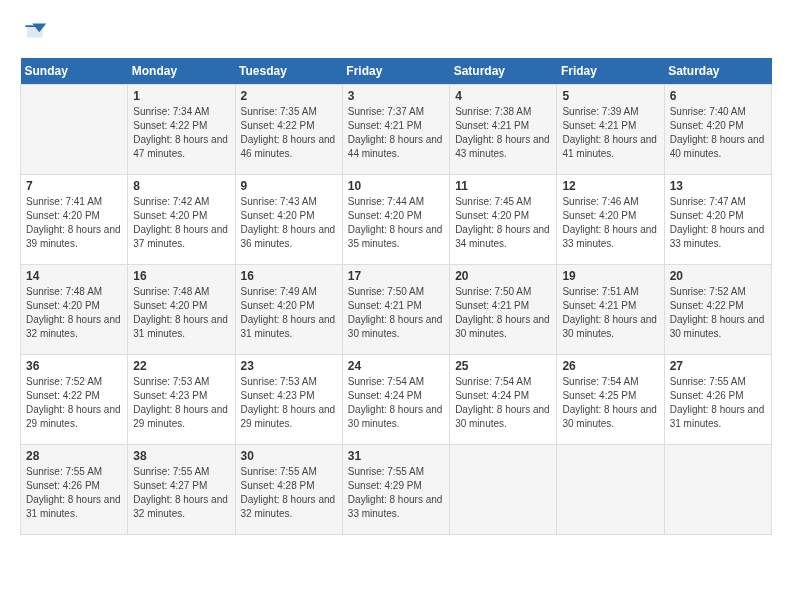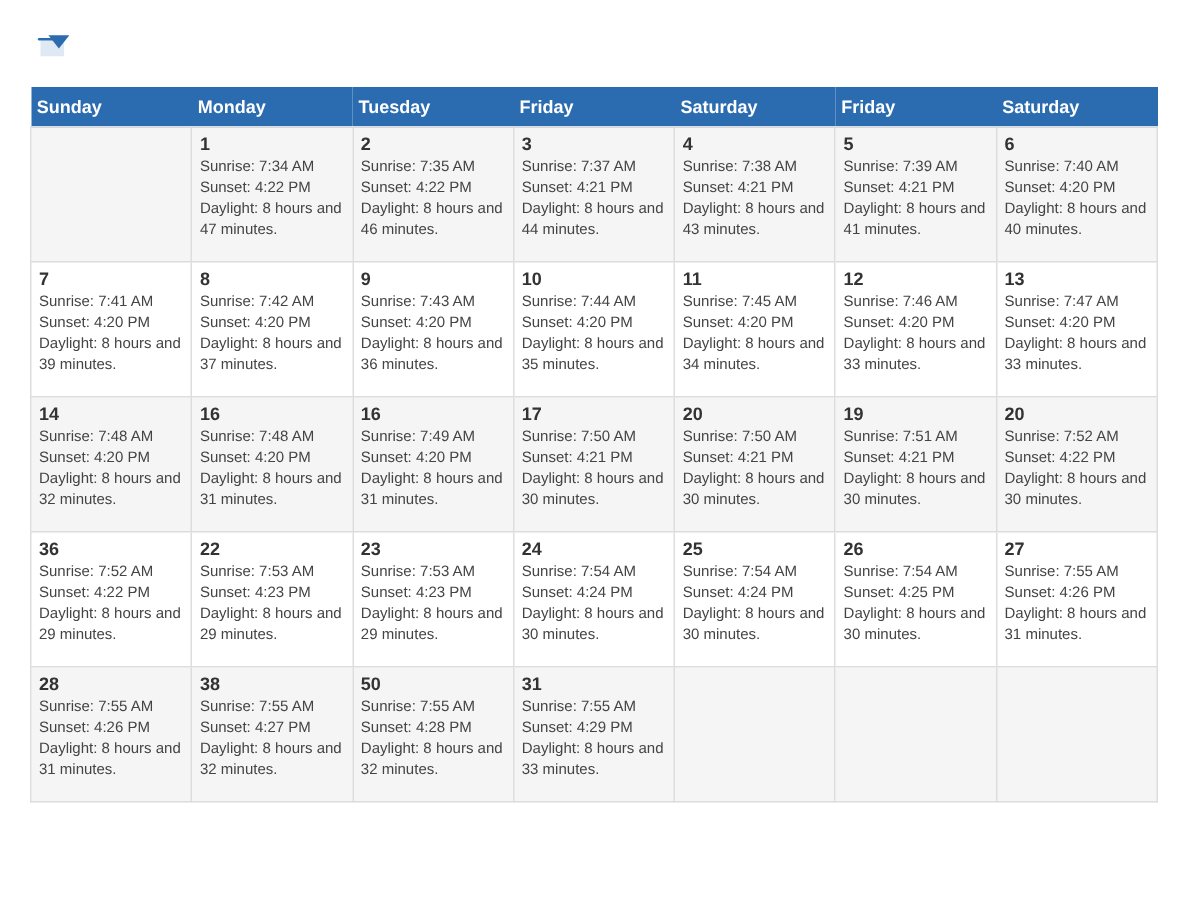--- a/index.html
+++ b/index.html
@@ -241,21 +241,21 @@
       <tr>
         <td>
           <span class="day-num">28</span>
           <div class="day-info">Sunrise: 7:55 AM<br>Sunset: 4:26 PM<br>Daylight: 8 hours and 31 minutes.</div>
         </td>
         <td>
           <span class="day-num">38</span>
           <div class="day-info">Sunrise: 7:55 AM<br>Sunset: 4:27 PM<br>Daylight: 8 hours and 32 minutes.</div>
         </td>
         <td>
-          <span class="day-num">50</span>
+          <span class="day-num">30</span>
           <div class="day-info">Sunrise: 7:55 AM<br>Sunset: 4:28 PM<br>Daylight: 8 hours and 32 minutes.</div>
         </td>
         <td>
           <span class="day-num">31</span>
           <div class="day-info">Sunrise: 7:55 AM<br>Sunset: 4:29 PM<br>Daylight: 8 hours and 33 minutes.</div>
         </td>
         <td class="empty-cell"></td>
         <td class="empty-cell"></td>
         <td class="empty-cell"></td>
       </tr>

